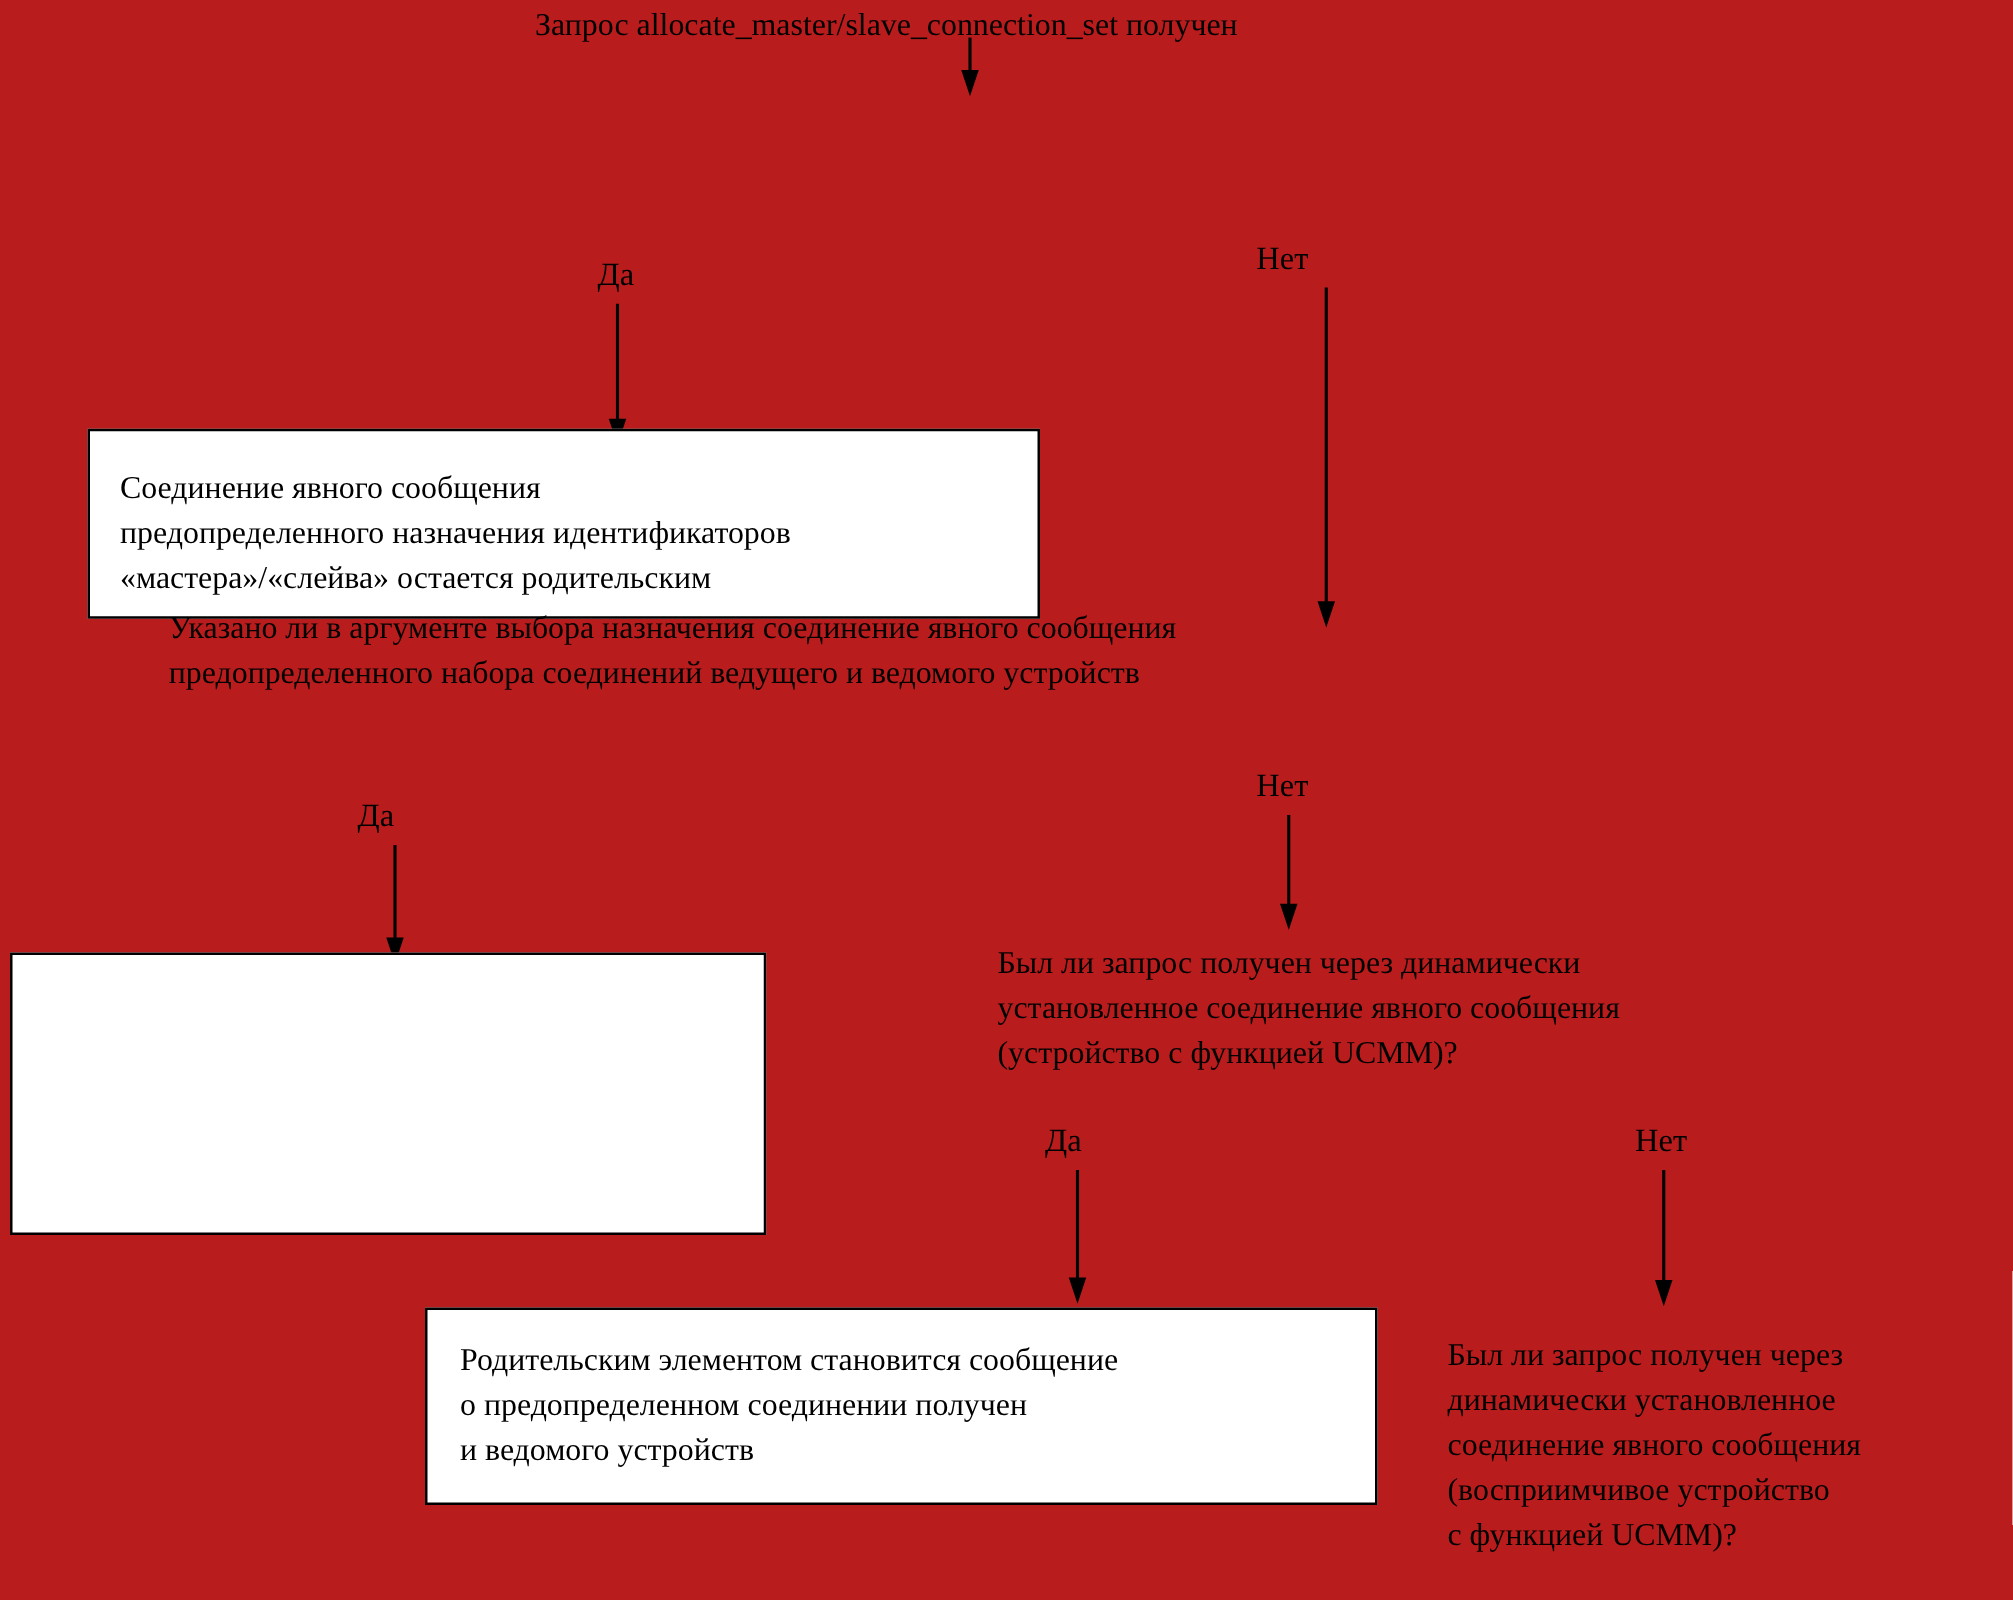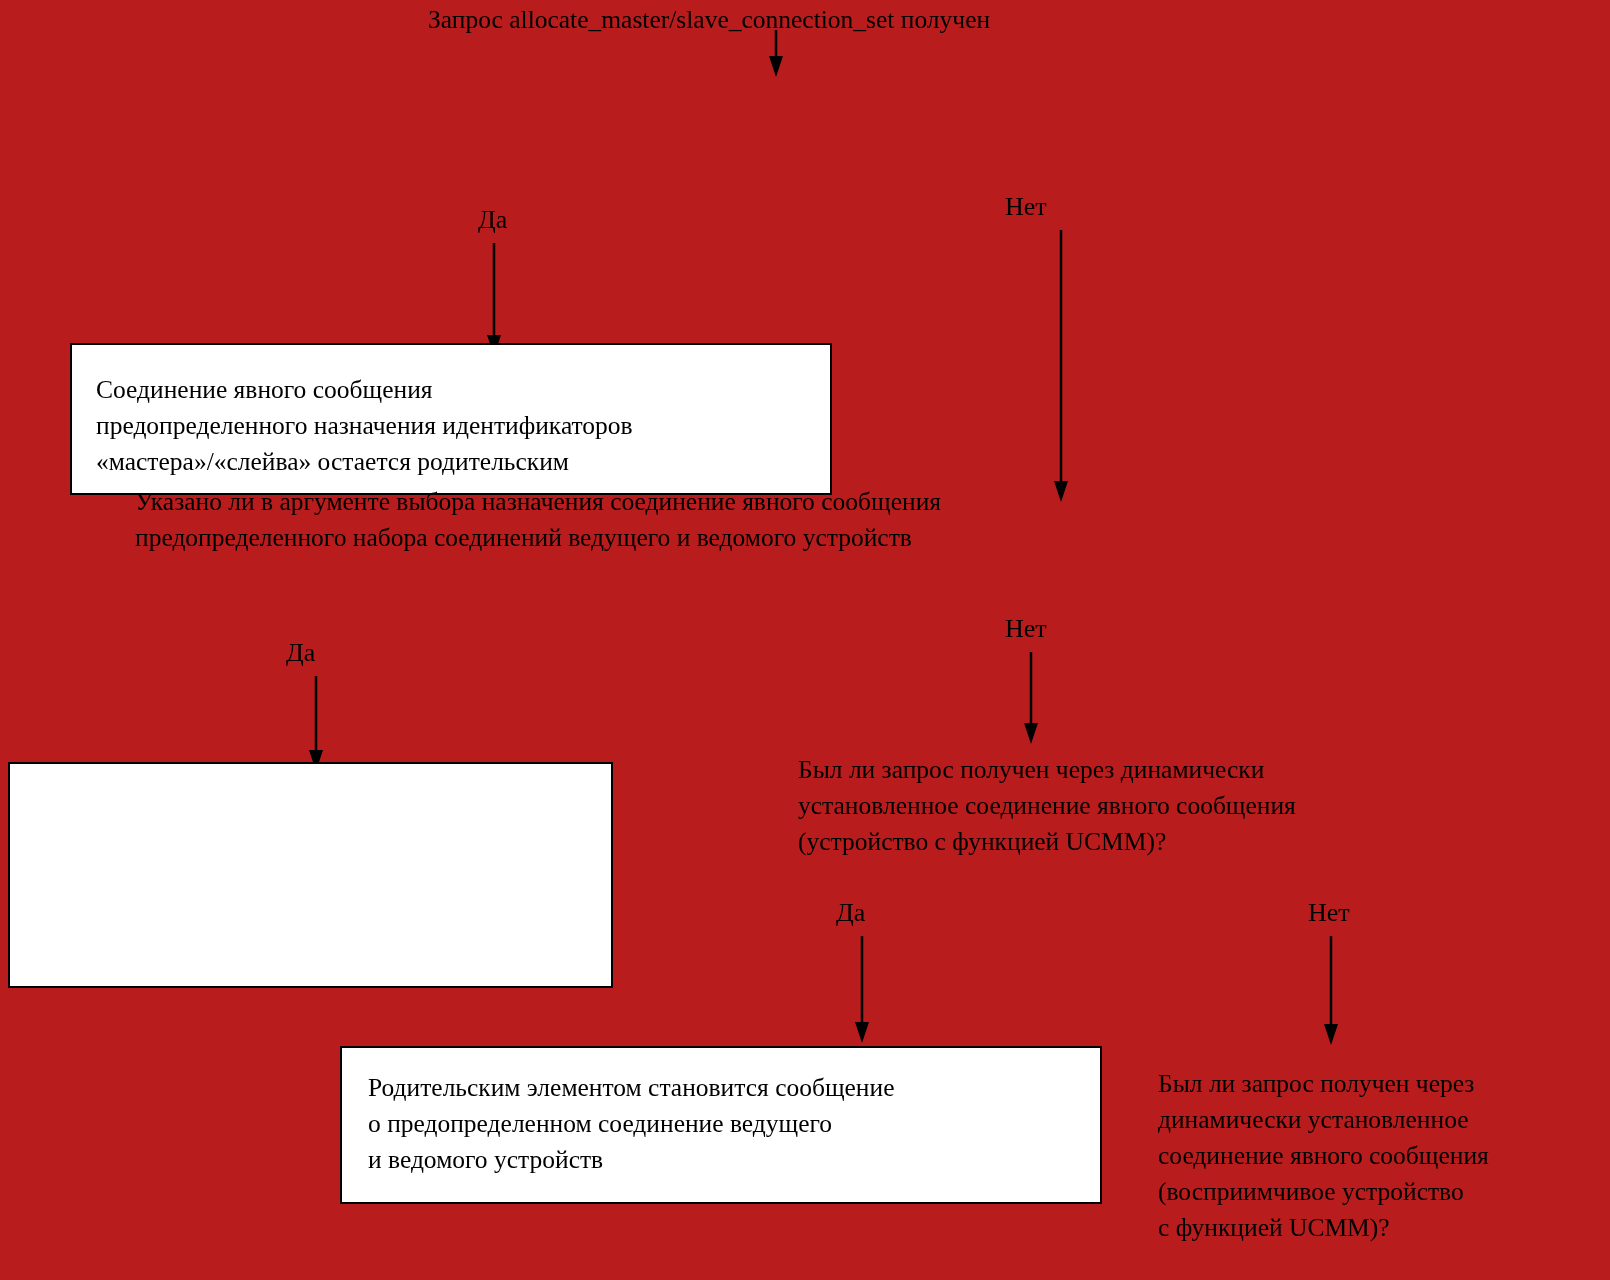--- a/index.html
+++ b/index.html
@@ -129,21 +129,21 @@
 
   <div class="arrow" style="left:1315px; top:936px;">
     <svg width="32" height="112" viewBox="0 0 32 112">
       <line x1="16" y1="0" x2="16" y2="92" stroke="#000000" stroke-width="2.5"></line>
       <polygon points="16,109 9,88 23,88" fill="#000000"></polygon>
     </svg>
   </div>
 
   <div class="box" style="left:340px; top:1046px; width:762px; height:158px;"></div>
   <div class="box-text" style="left:368px; top:1070px; width:720px;">Родительским элементом становится сообщение
-о предопределенном соединение ведущего
+о предопределенном соединении получен
 и ведомого устройств</div>
 
   <div class="text-node" style="left:1158px; top:1066px; width:440px;">Был ли запрос получен через
 динамически установленное
 соединение явного сообщения
 (восприимчивое устройство
 с функцией UCMM)?</div>
 
 </div>
 

